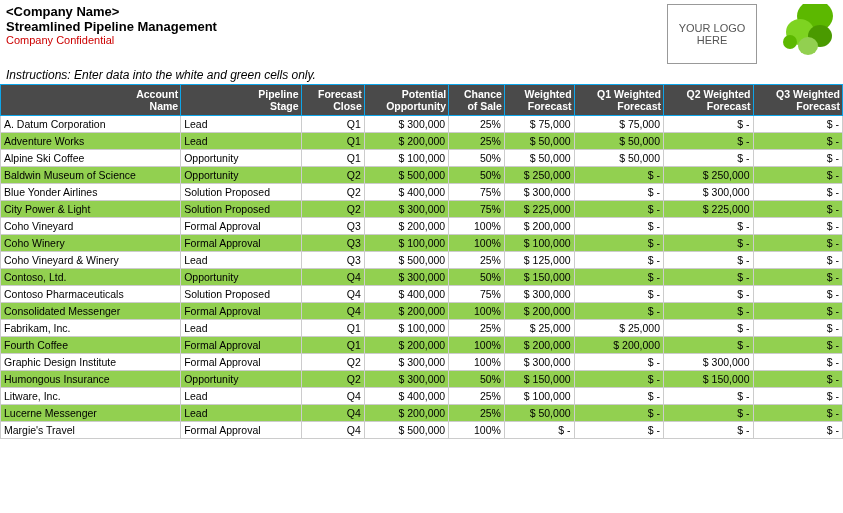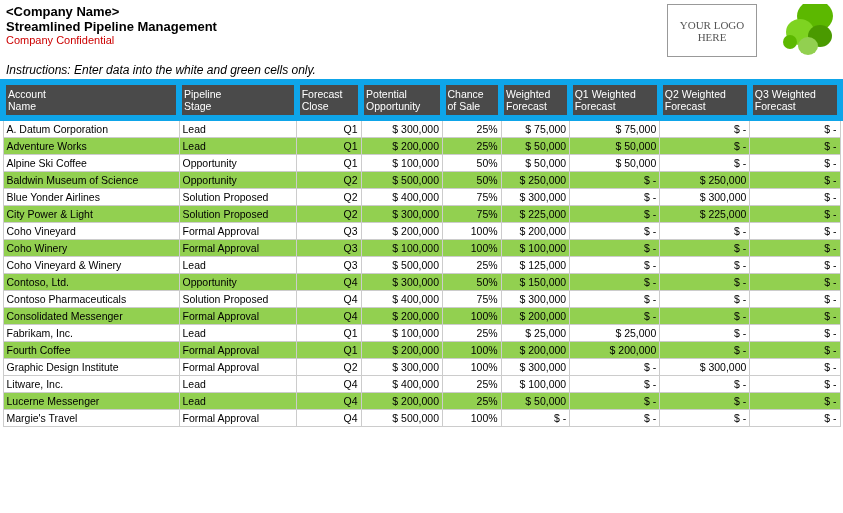--- a/index.html
+++ b/index.html
@@ -29,29 +29,28 @@
       font-weight: bold;
       color: #000;
     }
     .company-confidential {
       color: #cc0000;
       font-size: 11px;
     }
     .logo-box {
       border: 1px solid #999;
       width: 90px;
-      height: 53px;
+      height: 60px;
       display: flex;
       align-items: center;
       justify-content: center;
       text-align: center;
       font-size: 11px;
       color: #555;
       margin-right: 10px;
-      font-family: Liberation Serif, serif;
     }
     .logo-graphic {
       width: 70px;
       height: 55px;
       display: flex;
       align-items: center;
       justify-content: center;
     }
     .instructions {
       padding: 2px 6px;
@@ -60,24 +59,24 @@
       color: #000;
     }
     table {
       width: 100%;
       border-collapse: collapse;
       font-size: 10.5px;
     }
     th {
       background-color: #4a4a4a;
       color: #fff;
-      text-align: left;
+      text-align: right;
       padding: 3px 2px;
-      border: 6px solid #0ea5e9;
-      font-weight: normal;
+      border: 1px solid #0ea5e9;
+      font-weight: bold;
       vertical-align: middle;
     }
     td {
       padding: 2px 3px;
       border: 1px solid #ccc;
       white-space: nowrap;
     }
     tr.white-row td {
       background-color: #fff;
     }
@@ -291,20 +290,31 @@
         <td class="account-name">Graphic Design Institute</td>
         <td>Formal Approval</td>
         <td class="center-align">Q2</td>
         <td class="right-align">$ 300,000</td>
         <td class="center-align">100%</td>
         <td class="right-align">$ 300,000</td>
         <td class="right-align">$ -</td>
         <td class="right-align">$ 300,000</td>
         <td class="right-align">$ -</td>
       </tr>
+      <tr class="green-row">
+        <td class="account-name">Humongous Insurance</td>
+        <td>Opportunity</td>
+        <td class="center-align">Q2</td>
+        <td class="right-align">$ 300,000</td>
+        <td class="center-align">50%</td>
+        <td class="right-align">$ 150,000</td>
+        <td class="right-align">$ -</td>
+        <td class="right-align">$ 150,000</td>
+        <td class="right-align">$ -</td>
+      </tr>
       <tr class="white-row">
         <td class="account-name">Litware, Inc.</td>
         <td>Lead</td>
         <td class="center-align">Q4</td>
         <td class="right-align">$ 400,000</td>
         <td class="center-align">25%</td>
         <td class="right-align">$ 100,000</td>
         <td class="right-align">$ -</td>
         <td class="right-align">$ -</td>
         <td class="right-align">$ -</td>

